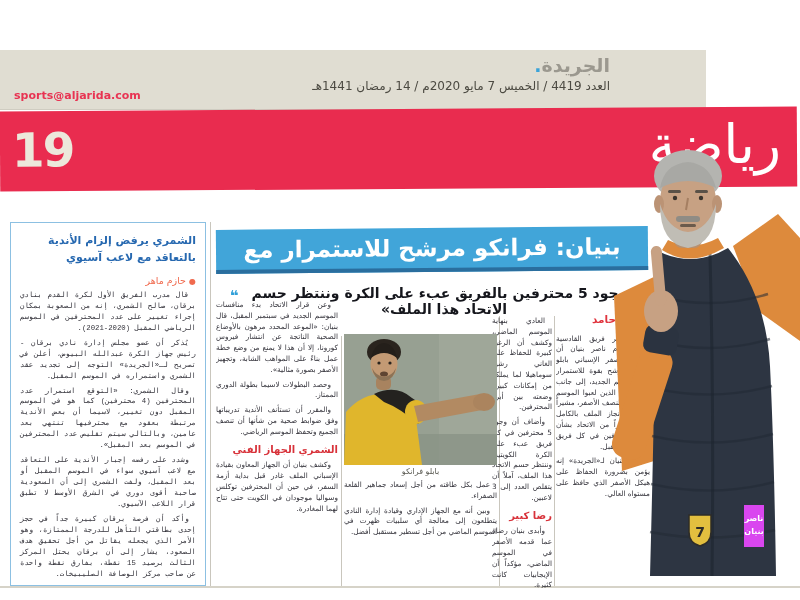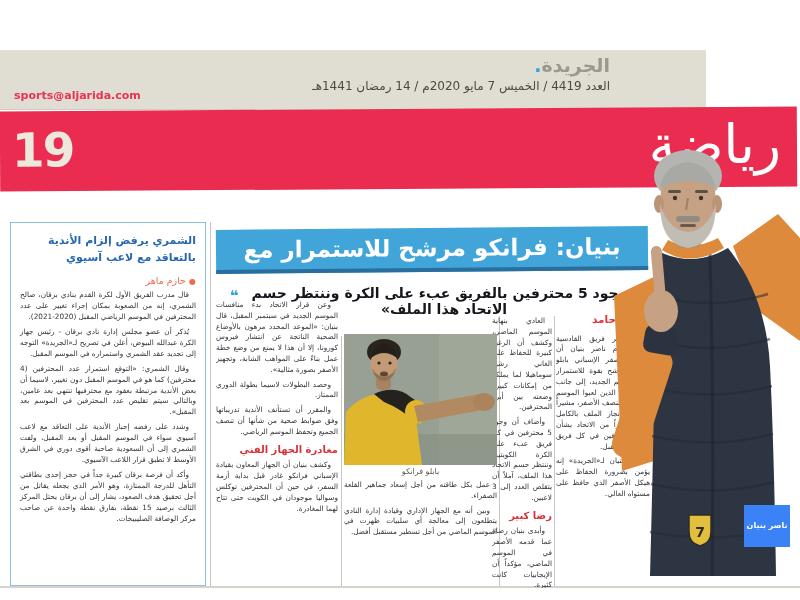--- a/index.html
+++ b/index.html
@@ -32,29 +32,29 @@
   
   .sidebar{position:absolute;left:10px;top:222px;width:196px;height:364px;border:1.5px solid #8cc0e2;
           box-sizing:border-box;padding:10px 9px 6px;overflow:hidden;direction:rtl;}
   .side-headline{color:#2668b0;font-weight:bold;font-size:11px;line-height:1.5;text-align:right;}
   .side-byline{margin:9px 0 4px;font-size:9.5px;font-weight:normal;color:#f06a4e;text-align:right;}
   .side-byline .bullet{font-size:8px;}
   
   .col{position:absolute;font-size:7.3px;line-height:1.48;color:#33323a;text-align:justify;
        direction:rtl;overflow:hidden;z-index:2;}
   .col p{margin:0 0 4px;text-indent:7px;}
-  .sidebar p{margin:0 0 4px;font-size:7.3px;line-height:1.5;color:#33323a;text-align:justify;text-indent:7px;}
+  .sidebar p{margin:0 0 4px;font-size:7.3px;line-height:1.5;color:#33323a;text-align:justify;text-indent:7px;font-family:Liberation Mono, monospace;}
   .subhead{color:#d8323a;font-weight:bold;font-size:10px;margin:5px 0 3px;text-indent:0;text-align:right;}
   .vrule{position:absolute;width:1px;background:#c9c6bd;z-index:1;}
   
   .player-photo{position:absolute;left:344px;top:334px;width:153px;height:131px;overflow:hidden;z-index:2;}
   .player-caption{position:absolute;left:344px;top:467px;width:153px;text-align:center;
        font-size:8px;color:#5a5a52;z-index:2;direction:rtl;}
   .coach{position:absolute;left:598px;top:146px;width:202px;height:432px;z-index:5;}
-  .coach-caption{position:absolute;left:744px;top:505px;width:46px;height:42px;background:#3b82f6;
+  .coach-caption{position:absolute;left:744px;top:505px;width:20px;height:42px;background:#d946ef;
        color:#fff;font-size:8px;font-weight:bold;text-align:center;line-height:1.6;
        display:flex;align-items:center;justify-content:center;z-index:6;direction:rtl;}
   .page-bottom-edge{position:absolute;left:0;top:586px;width:100%;height:2px;background:#d6d3c8;}
 </style>
 </head>
 <body>
 
 <div class="page">
 
   <div class="band">
@@ -102,22 +102,22 @@
     <p>العادي بنهاية الموسم الماضي، وكشف أن الرغبة كبيرة للحفاظ على الغاني رشيد سوماهيلا لما يملكه من إمكانات كبيرة وضعته بين أبرز المحترفين.</p>
     <p>وأضاف أن وجود 5 محترفين في كل فريق عبء على الكرة الكويتية، وننتظر حسم الاتحاد هذا الملف، آملاً أن يتقلص العدد إلى 3 لاعبين.</p>
     <div class="subhead">رضا كبير</div>
     <p>وأبدى بنيان رضاه عما قدمه الأصفر في الموسم الماضي، مؤكداً أن الإيجابيات كانت كثيرة.</p>
   </div>
 
   <div class="col" style="left:216px;top:300px;width:122px;height:288px;">
     <p>وعن قرار الاتحاد بدء منافسات الموسم الجديد في سبتمبر المقبل، قال بنيان: «الموعد المحدد مرهون بالأوضاع الصحية الناتجة عن انتشار فيروس كورونا، إلا أن هذا لا يمنع من وضع خطة عمل بناءً على المواهب الشابة، وتجهيز الأصفر بصورة مثالية».</p>
     <p>وحصد البطولات لاسيما بطولة الدوري الممتاز.</p>
     <p>والمقرر أن تستأنف الأندية تدريباتها وفق ضوابط صحية من شأنها أن تنصف الجميع وتحفظ الموسم الرياضي.</p>
-    <div class="subhead">مغادرة الجهاز الفني</div>
-    <p>وكشف بنيان أن الجهاز المعاون بقيادة الإسباني فرانكو غادر قبل بداية أزمة السفر، في حين أن المحترفين توكلس وسواليا موجودان في الكويت حتى تتاح لهما المغادرة.</p>
+    <div class="subhead">الشمري الجهاز الفني</div>
+    <p>وكشف بنيان أن الجهاز المعاون بقيادة الإسباني الملف غادر قبل بداية أزمة السفر، في حين أن المحترفين توكلس وسواليا موجودان في الكويت حتى تتاح لهما المغادرة.</p>
   </div>
 
   <div class="player-photo">
     <svg viewBox="0 0 153 131" width="153" height="131">
       <rect width="153" height="131" fill="#97a092"></rect>
       <rect x="95" width="58" height="131" fill="#a2aa9c" opacity="0.7"></rect>
       <rect y="100" width="153" height="31" fill="#8a9486" opacity="0.8"></rect>
       <path d="M 2 78 Q 20 56 50 60 L 70 70 L 78 131 L 0 131 Z" fill="#e0b62c"></path>
       <path d="M 30 60 Q 52 50 68 64 L 86 76 L 74 90 Q 56 74 40 68 Z" fill="#24221f"></path>
       <rect x="32" y="42" width="15" height="14" rx="5" fill="#a8835f"></rect>

